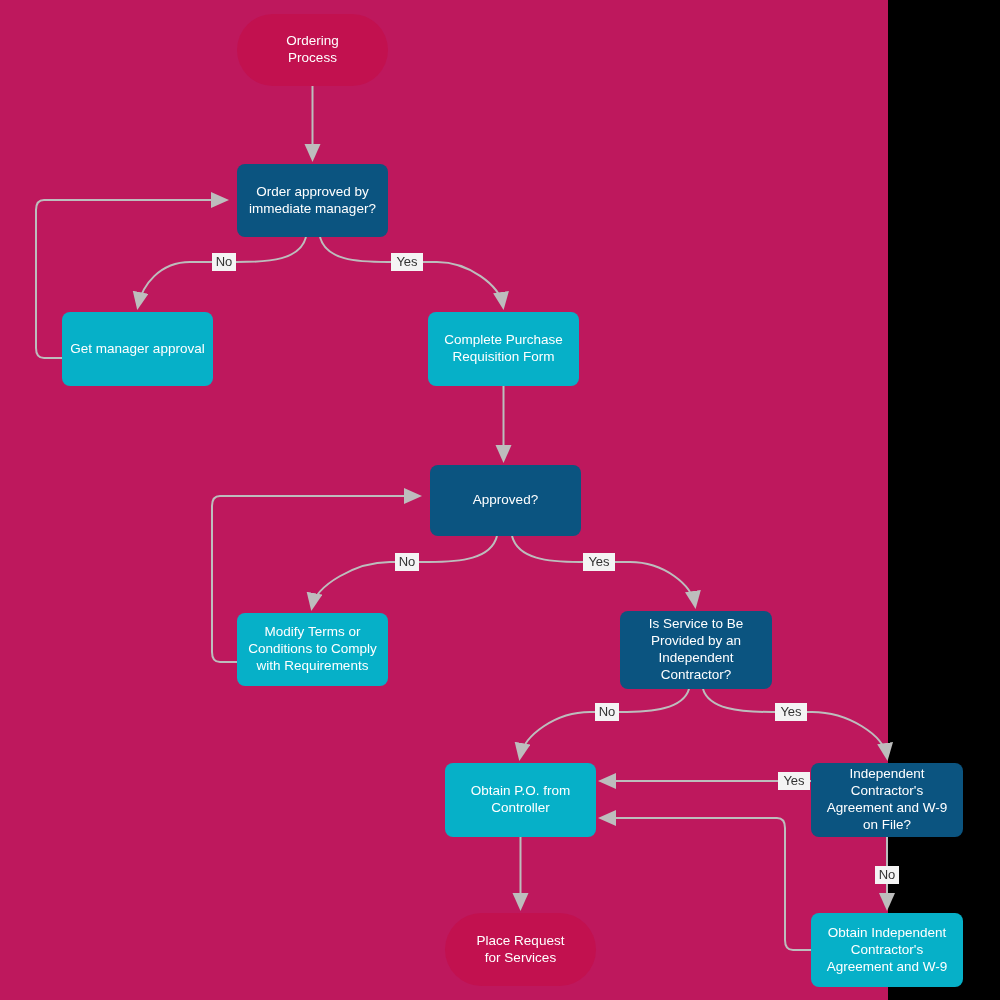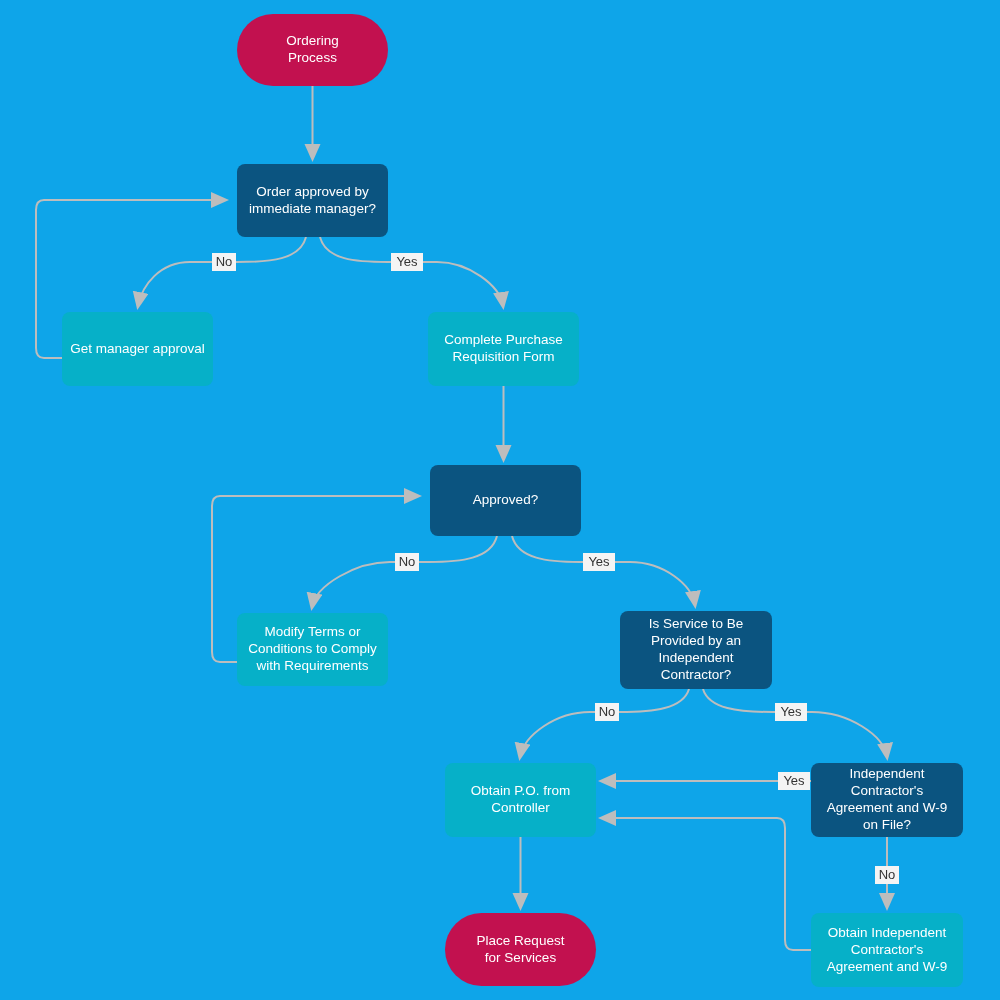--- a/index.html
+++ b/index.html
@@ -6,23 +6,23 @@
     margin: 0;
     padding: 0;
     background: #000000;
     width: 1000px;
     height: 1000px;
     overflow: hidden;
     font-family: "Liberation Sans", sans-serif;
   }
   #flowchart-root {
     position: relative;
-    width: 1000px;
+    width: 888px;
     height: 1000px;
-    background: #0ea5e9;
+    background: #be185d;
   }
   svg#flow-svg {
     position: absolute;
     top: 0;
     left: 0;
     width: 1000px;
     height: 1000px;
     display: block;
   }
   .node-rect { stroke: none; }

